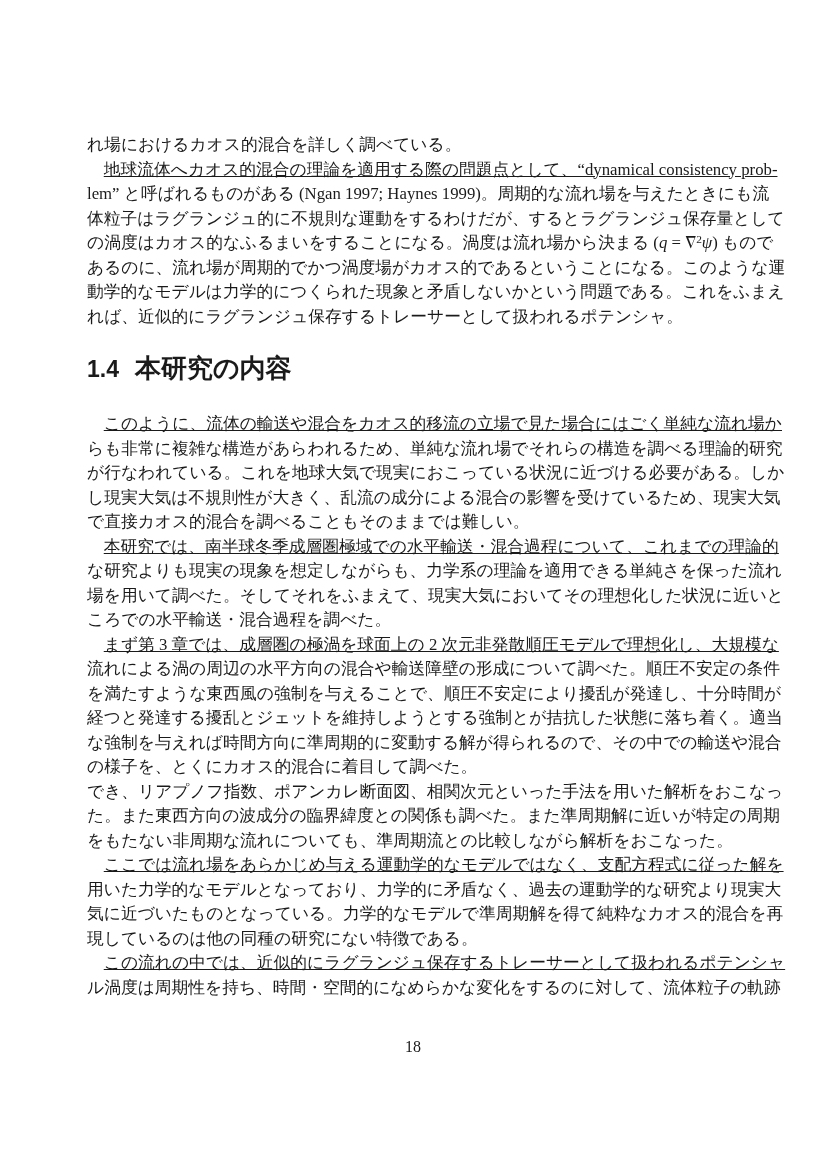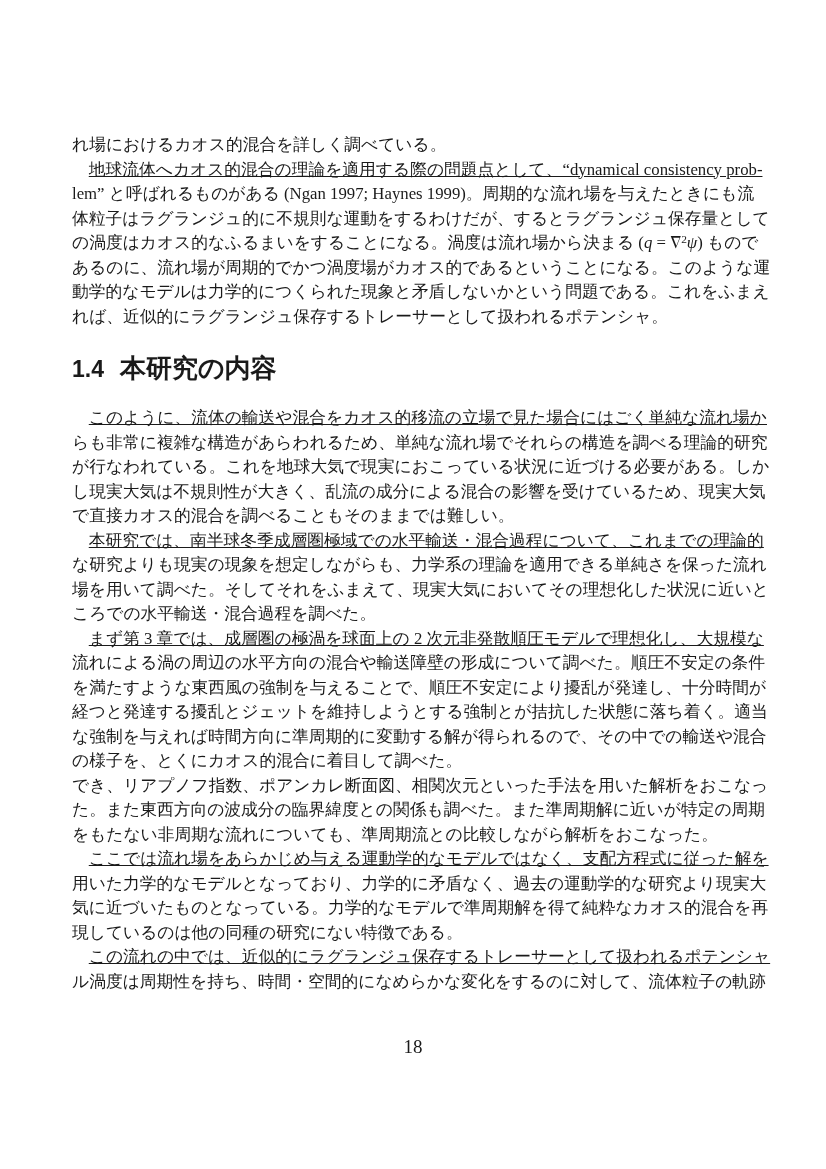--- a/index.html
+++ b/index.html
@@ -10,39 +10,39 @@
     width: 826px;
     height: 1169px;
     background: #ffffff;
     color: #1a1a1a;
     font-family: "Liberation Serif", serif;
     overflow: hidden;
   }
 
   .text-block {
     position: absolute;
-    left: 72px;
+    left: 87px;
     top: 133px;
     width: 670px;
     font-size: 16.75px;
     line-height: 24.5px;
   }
 
   .para { margin: 0; padding: 0; }
 
   .line {
     display: block;
     white-space: nowrap;
   }
   .line.indent { text-indent: 1em; text-decoration: underline; }
 
   .section-heading {
     font-family: "Liberation Sans", sans-serif;
     font-weight: bold;
-    margin: 23px 0 20px 0;
+    margin: 23px 0 26px 0;
     line-height: 33px;
     white-space: nowrap;
   }
   .section-number {
     display: inline-block;
     width: 48px;
     font-size: 23px;
     vertical-align: baseline;
   }
   .section-title {
@@ -56,21 +56,21 @@
     line-height: 0;
     vertical-align: 0.45em;
   }
 
   .page-number {
     position: absolute;
     top: 1037px;
     left: 0;
     width: 100%;
     text-align: center;
-    font-size: 19px;
+    font-size: 16px;
     line-height: 20px;
   }
 </style>
 </head>
 <body>
 
 <div class="page">
   <div class="text-block">
 
     <p class="para">

